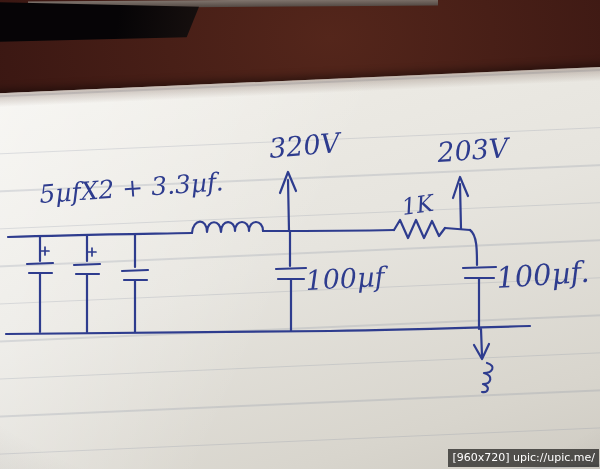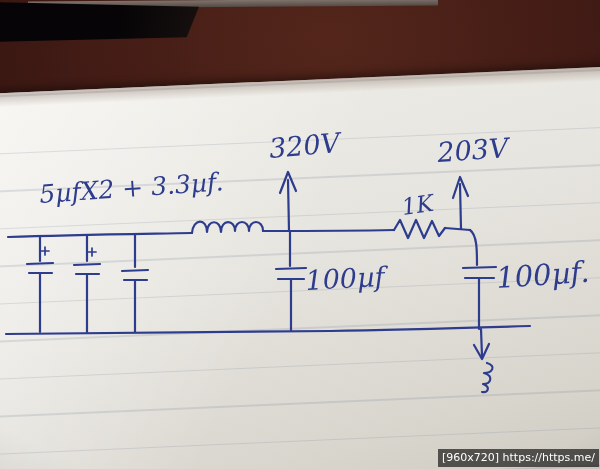--- a/index.html
+++ b/index.html
@@ -108,14 +108,14 @@
     <text x="40" y="203" font-size="25" transform="rotate(-4 40 203)">5µfX2 + 3.3µf.</text>
     <text x="270" y="158" font-size="27" transform="rotate(-5 270 158)">320V</text>
     <text x="438" y="162" font-size="27" transform="rotate(-4 438 162)">203V</text>
     <text x="403" y="215" font-size="23" transform="rotate(-8 403 215)">1K</text>
     <text x="306" y="290" font-size="27" transform="rotate(-3 306 290)">100µf</text>
     <text x="497" y="288" font-size="29" transform="rotate(-4 497 288)">100µf.</text>
   </svg>
 
   <div class="vignette"></div>
 
-  <div class="watermark">[960x720] https://https.me/</div>
+  <div class="watermark">[960x720] upic://upic.me/</div>
 </div>
 
 </body></html>

